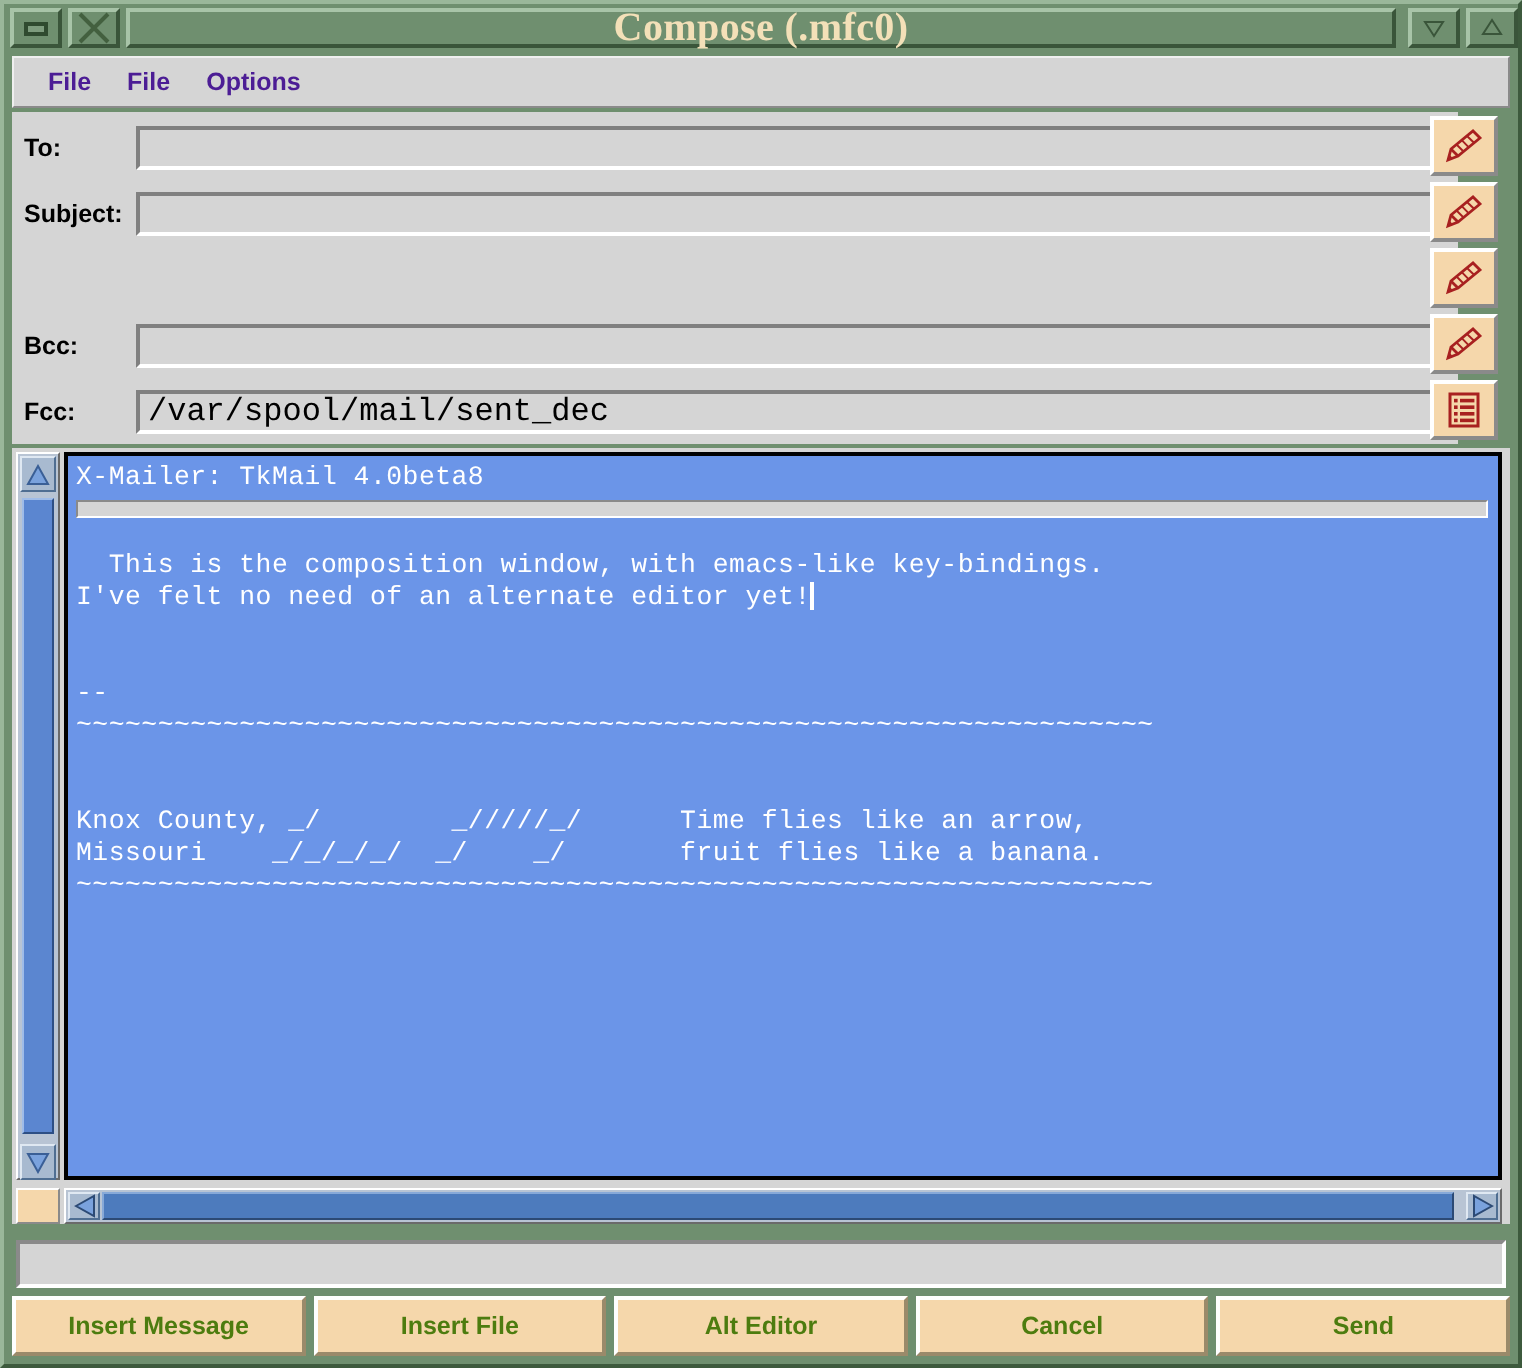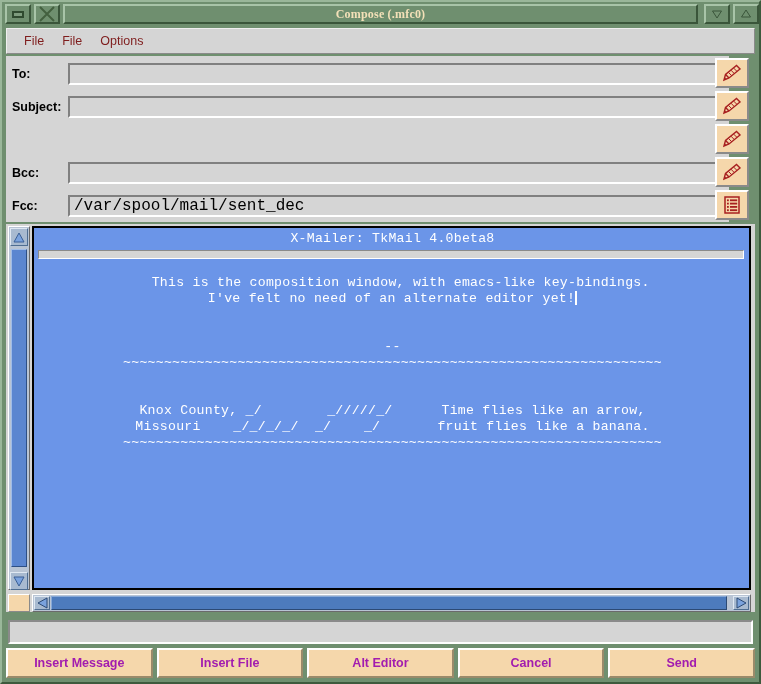--- a/index.html
+++ b/index.html
@@ -65,21 +65,21 @@
     border-right: 2px solid #3a553a;
     border-bottom: 2px solid #3a553a;
     box-sizing: border-box;
     display: flex;
     align-items: center;
     justify-content: center;
   }
   .tb-title span {
     font-family: "Liberation Serif", serif;
     font-weight: bold;
-    font-size: 12px;
+    font-size: 20px;
     color: #f3e0b8;
     letter-spacing: 0.2px;
   }
   .glyph-min {
     display: block;
     width: 12px; height: 7px;
     border: 2px solid #2f4a2f;
     box-sizing: border-box;
     background: #7d9b7d;
   }
@@ -96,23 +96,23 @@
     border-top: 1px solid #efefef;
     border-left: 1px solid #efefef;
     border-right: 1px solid #8a8a8a;
     border-bottom: 1px solid #8a8a8a;
     display: flex;
     align-items: center;
     padding-left: 8px;
   }
   .menu-item {
     font-family: "Liberation Sans", sans-serif;
-    font-weight: normal;
+    font-weight: bold;
     font-size: 12.5px;
-    color: #7f1d1d;
+    color: #4c1d95;
     padding: 3px 9px;
     cursor: default;
     text-align: right;
   }
 
   
   .fields {
     position: absolute;
     left: 6px; top: 56px;
     width: 723px; height: 166px;
@@ -220,21 +220,20 @@
   .ta-inner {
     position: absolute;
     left: 4px; top: 3px;
     right: 2px;
     font-family: "Liberation Mono", monospace;
     font-size: 13.2px;
     line-height: 16px;
     color: #ffffff;
     white-space: pre;
     letter-spacing: 0.25px;
-    text-align: center;
   }
   .ta-sep {
     position: absolute;
     left: 4px; top: 22px;
     width: 706px; height: 9px;
     background: #d5d5d5;
     box-sizing: border-box;
     border-top: 1px solid #8a8a8a;
     border-left: 1px solid #8a8a8a;
     border-right: 1px solid #ffffff;
@@ -326,21 +325,21 @@
     border-top: 2px solid #ffffff;
     border-left: 2px solid #ffffff;
     border-right: 2px solid #9a8a6a;
     border-bottom: 2px solid #9a8a6a;
     display: flex;
     align-items: center;
     justify-content: center;
     font-family: "Liberation Sans", sans-serif;
     font-weight: bold;
     font-size: 12.5px;
-    color: #a21caf;
+    color: #4d7c0f;
     cursor: default;
   }
 </style>
 </head>
 <body>
 
 <div id="app">
   <div class="wm-frame"></div>
 
   <div class="titlebar">

